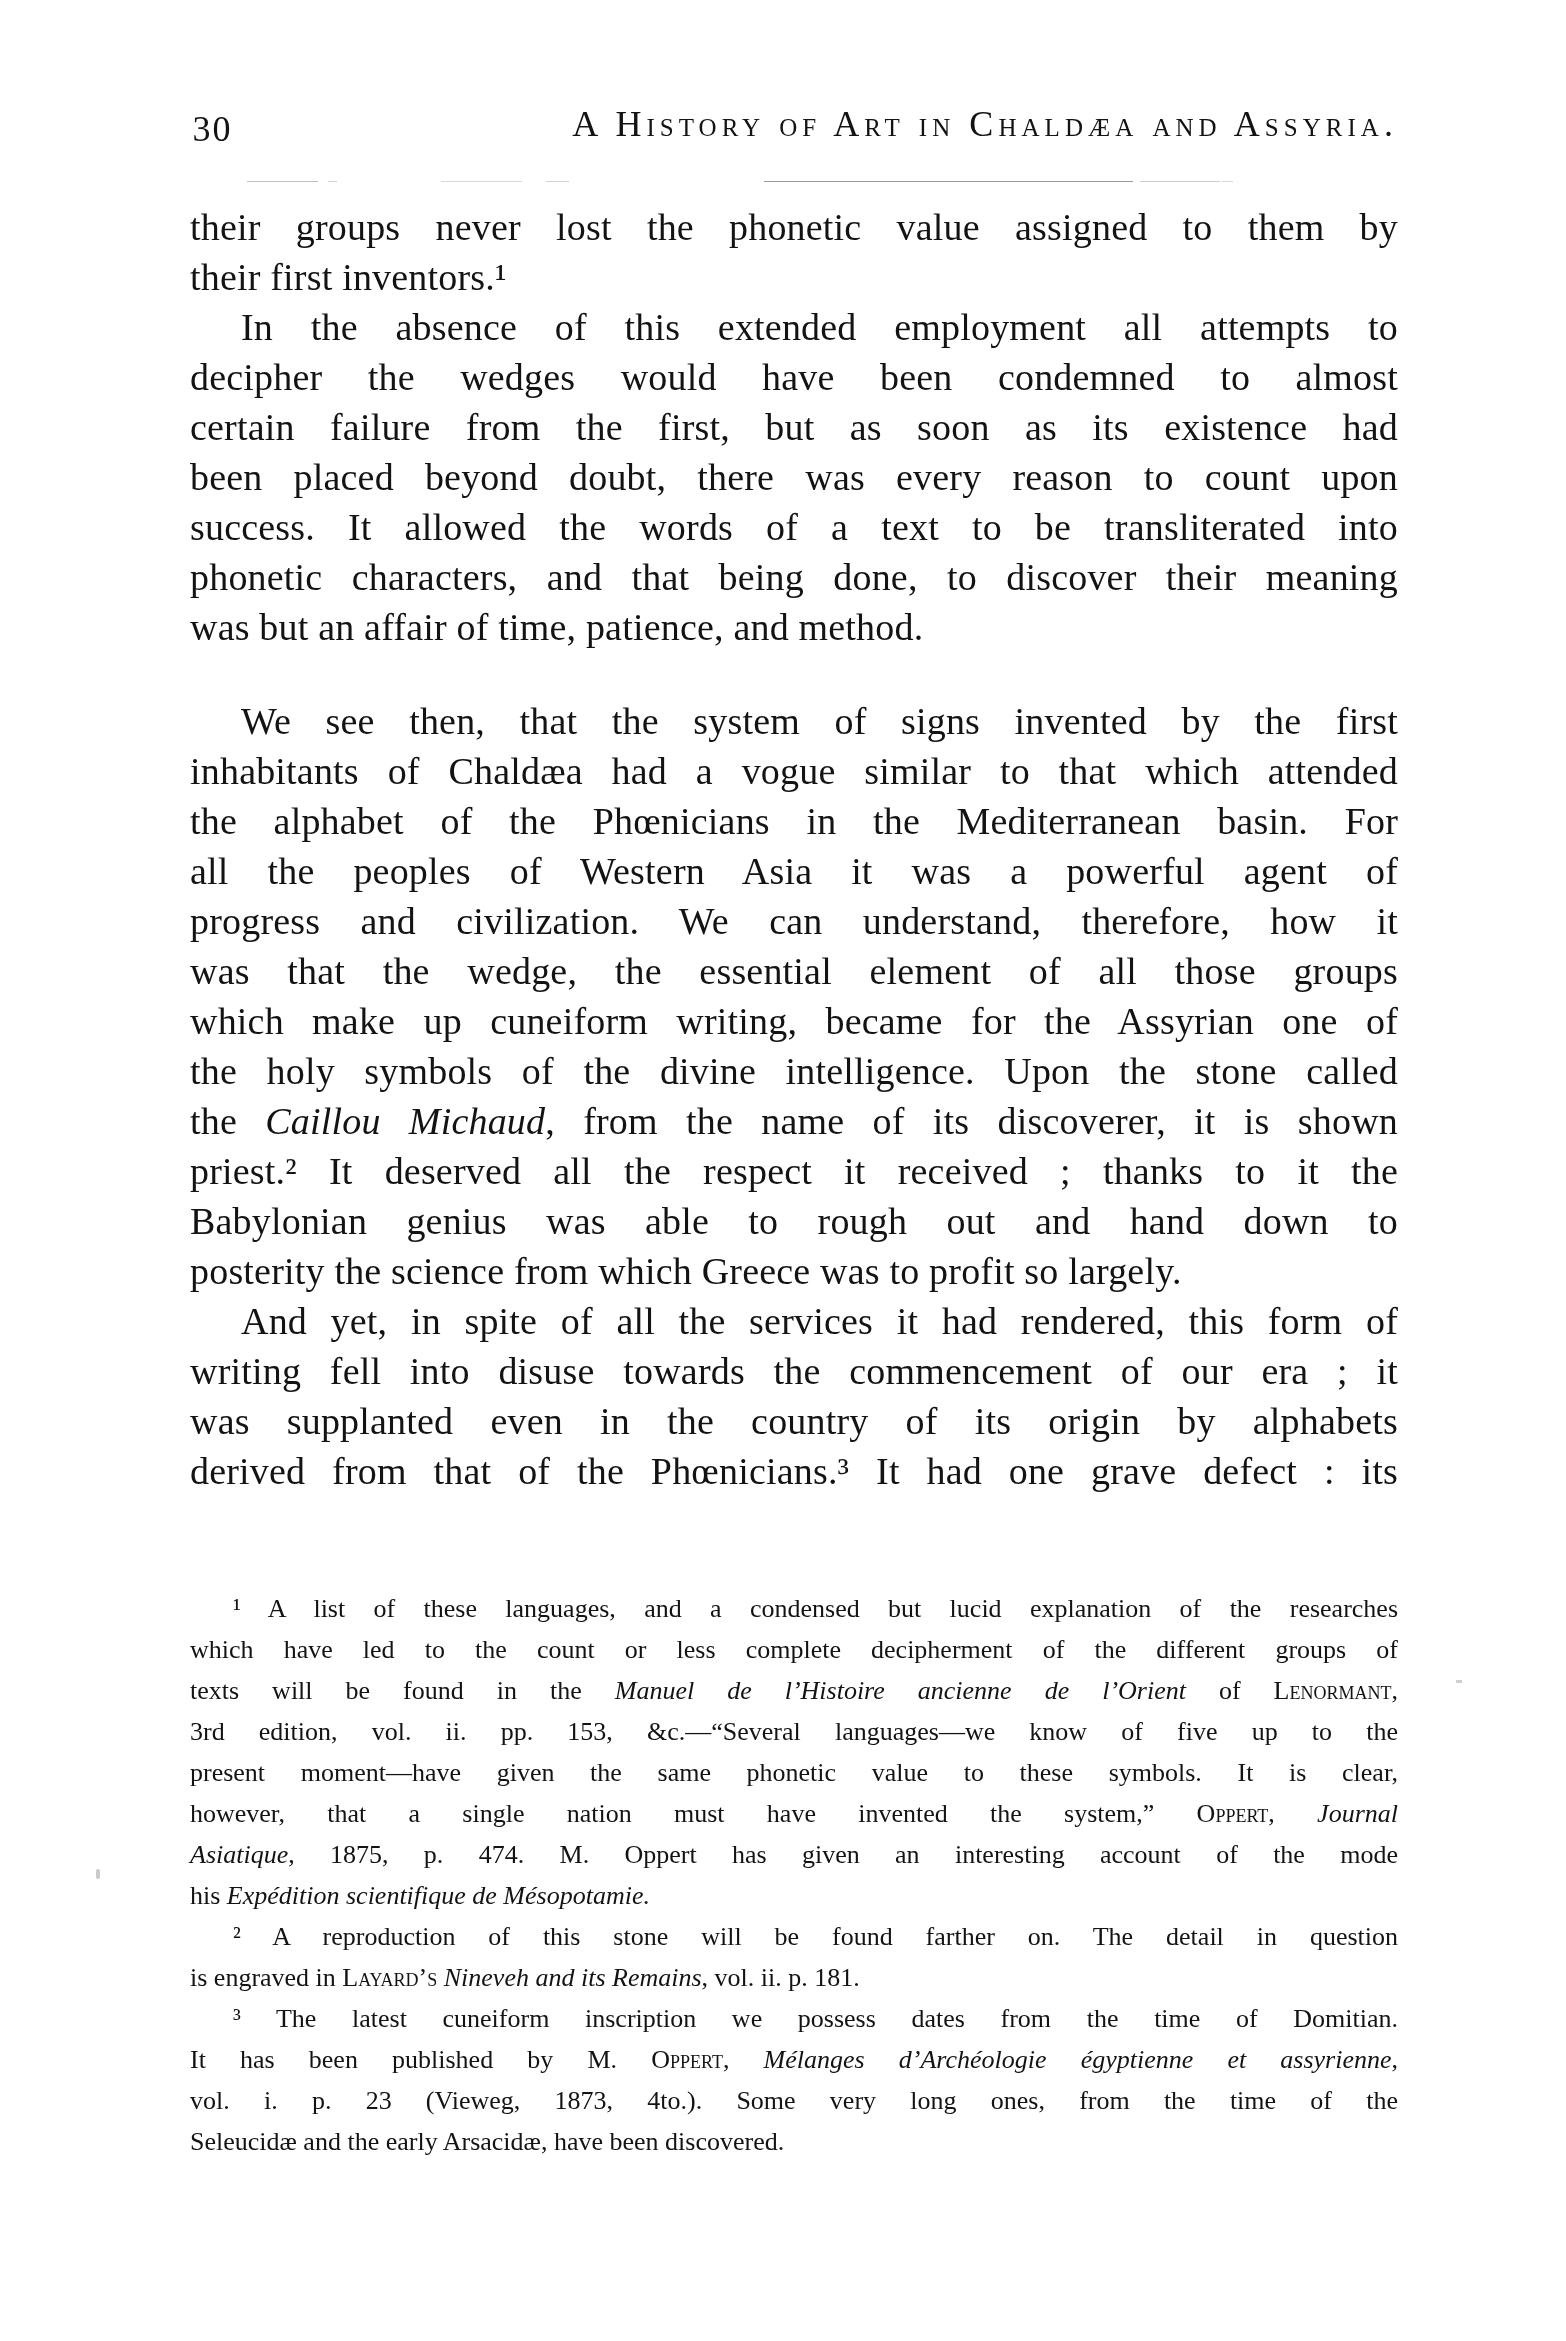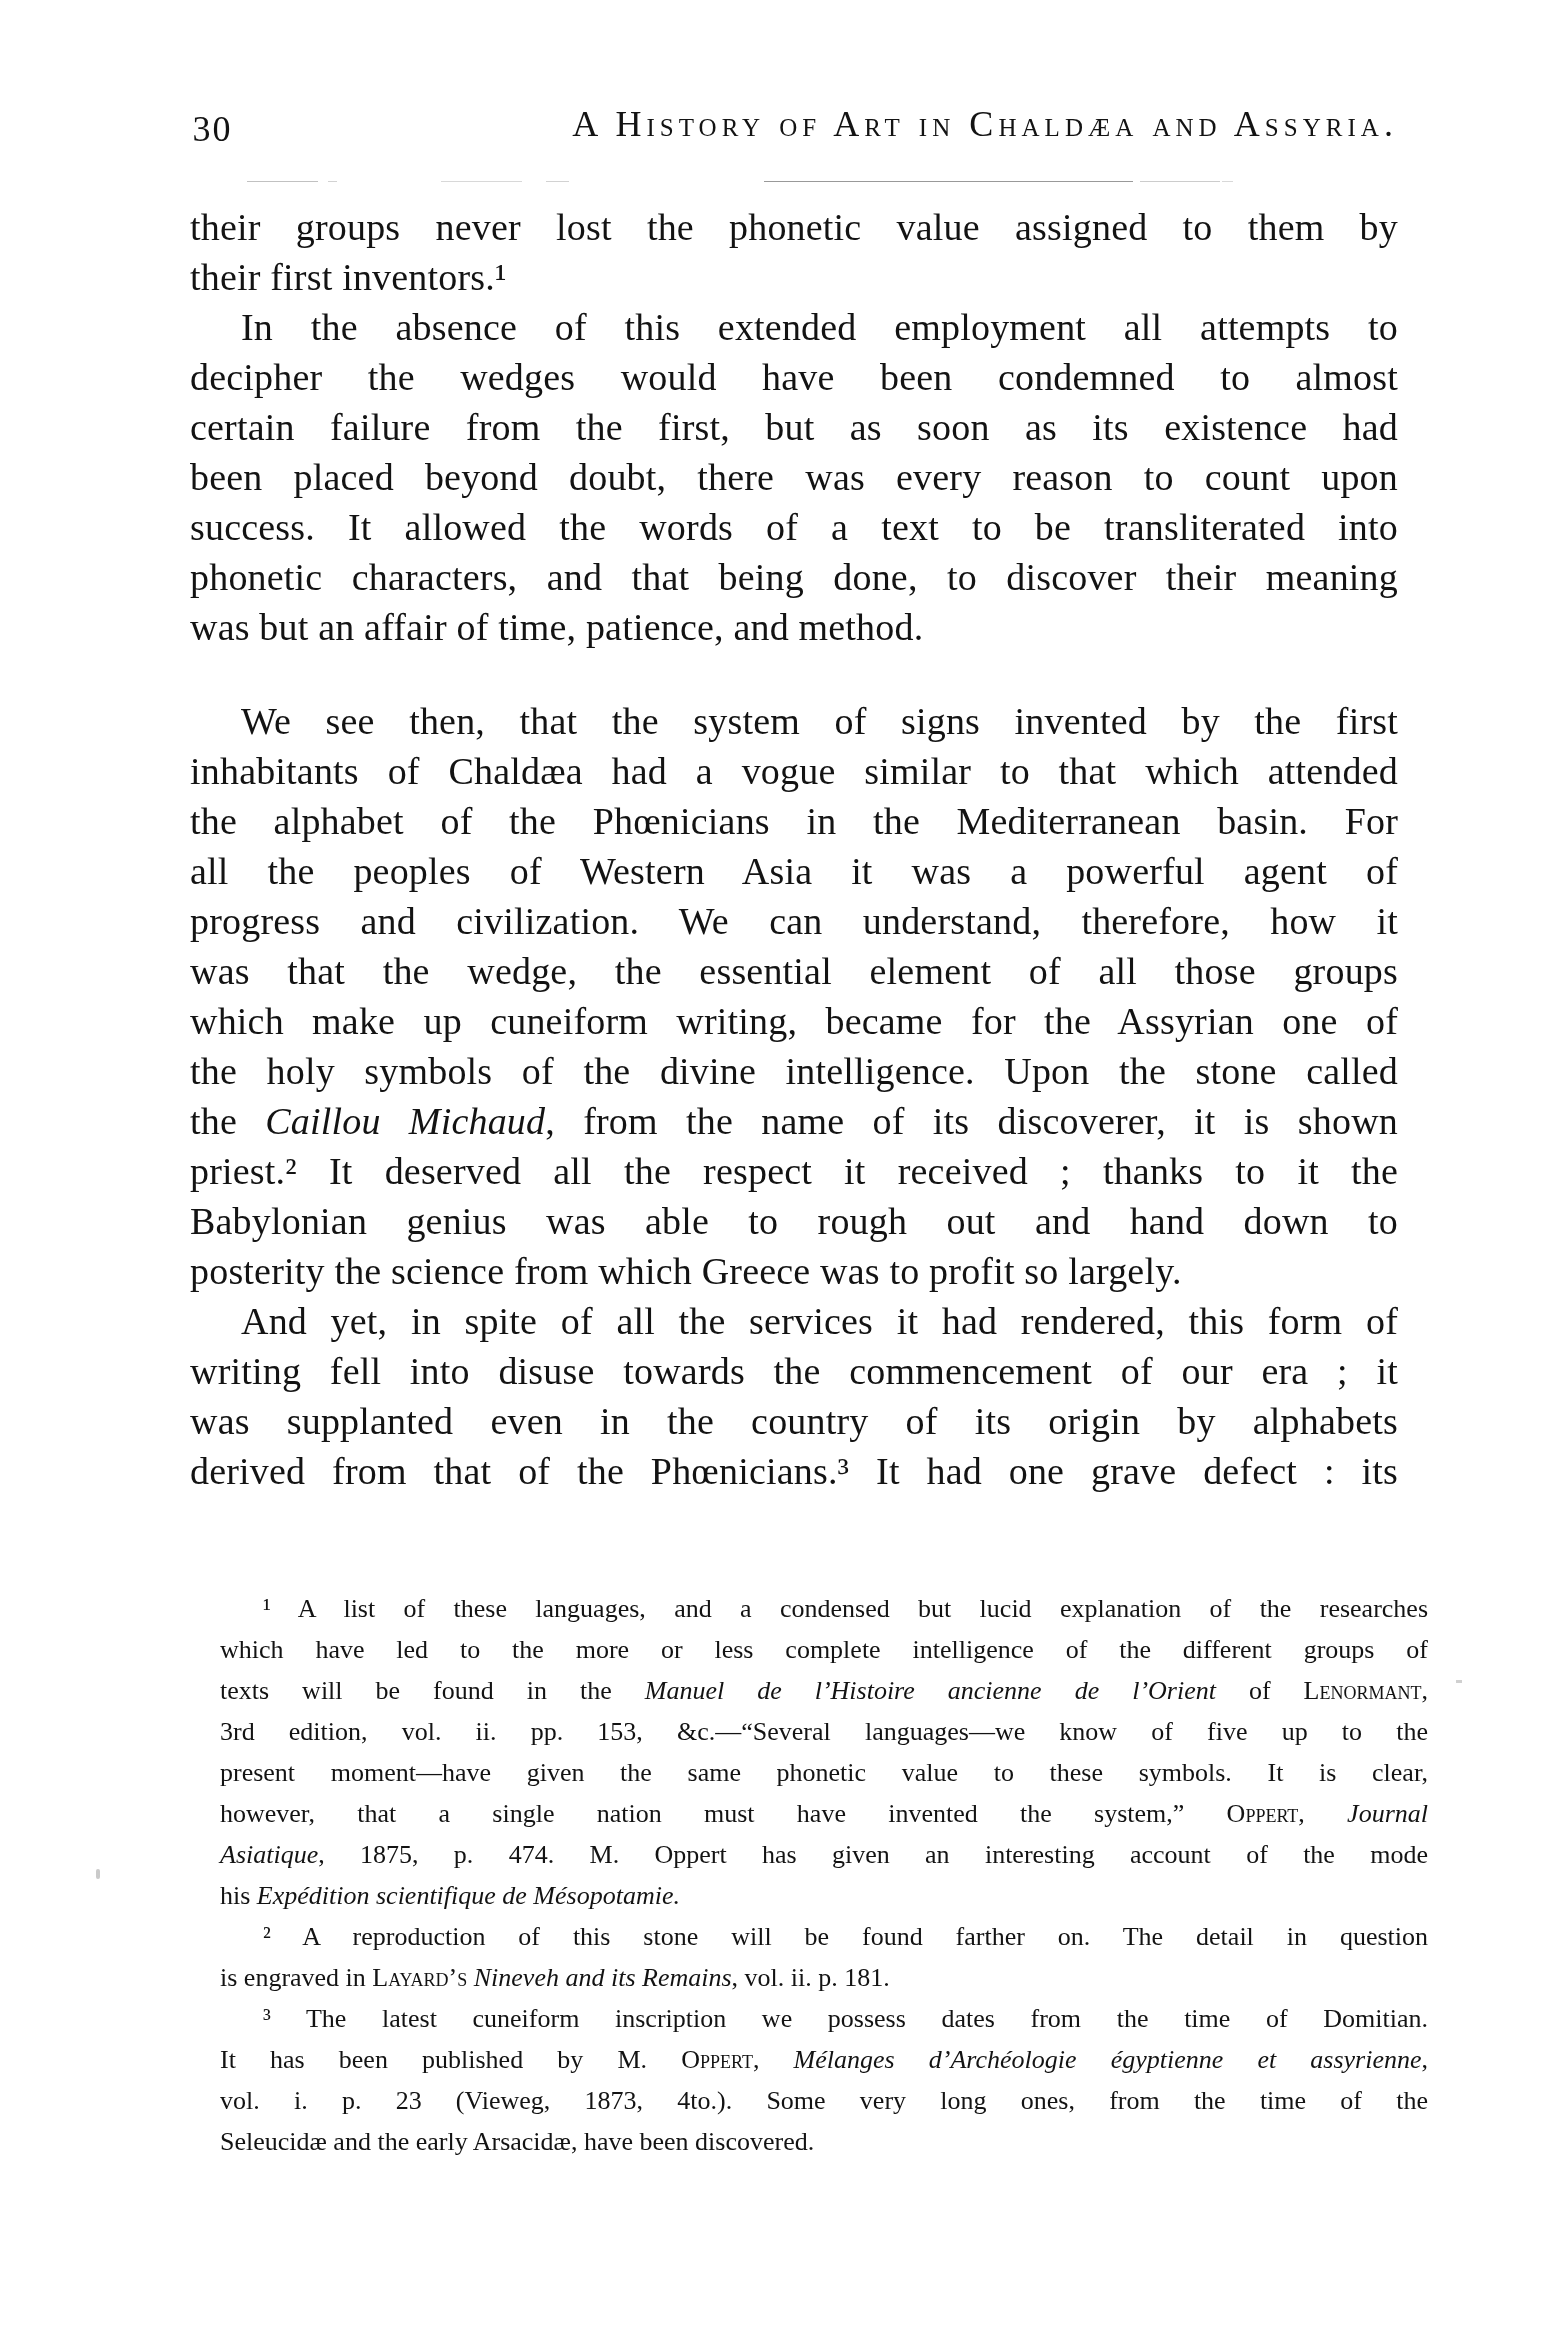--- a/index.html
+++ b/index.html
@@ -30,21 +30,21 @@
     position:absolute; top:202px; left:190px; width:1208px;
     font-size:38px; line-height:50px; letter-spacing:.005em;
   }
   .line { text-align:justify; text-align-last:justify; }
   .line.last { text-align-last:left; }
   .body-text .line.indent { text-indent:51px; }
   .para.gap { margin-top:44px; }
   
   .footnotes {
     position:absolute; top:1588px; left:190px; width:1208px;
-    font-size:26px; line-height:41px;margin-left:30px;
+    font-size:26px; line-height:41px;
   }
   .footnotes .line.indent { text-indent:43px; }
   .sc { font-variant:small-caps; }
   i { font-style:italic; }
   
   .speck { position:absolute; background:#8a8a8a; }
   .speck.a { left:96px; top:1869px; width:4.4px; height:10px; opacity:.45; border-radius:1.9px; }
   .speck.b { left:1456px; top:1680px; width:6.3px; height:2.5px; opacity:.4; }
 </style>
 </head>
@@ -99,21 +99,21 @@
         <div class="line indent">And yet, in spite of all the services it had rendered, this form of</div>
         <div class="line">writing fell into disuse towards the commencement of our era ; it</div>
         <div class="line">was supplanted even in the country of its origin by alphabets</div>
         <div class="line">derived from that of the Phœnicians.³  It had one grave defect : its</div>
       </div>
     </main>
 
   <section class="footnotes">
       <div class="para">
         <div class="line indent">¹ A list of these languages, and a condensed but lucid explanation of the researches</div>
-        <div class="line">which have led to the more or less complete intelligence of the different groups of</div>
+        <div class="line">which have led to the count or less complete decipherment of the different groups of</div>
         <div class="line">texts will be found in the <i>Manuel de l’Histoire ancienne de l’Orient</i> of <span class="sc">Lenormant</span>,</div>
         <div class="line">3rd edition, vol. ii. pp. 153, &amp;c.—“Several languages—we know of five up to the</div>
         <div class="line">present moment—have given the same phonetic value to these symbols.  It is clear,</div>
         <div class="line">however, that a single nation must have invented the system,” <span class="sc">Oppert</span>, <i>Journal</i></div>
         <div class="line"><i>Asiatique</i>, 1875, p. 474.  M. Oppert has given an interesting account of the mode</div>
         <div class="line last">his <i>Expédition scientifique de Mésopotamie.</i></div>
       </div>
       <div class="para">
         <div class="line indent">² A reproduction of this stone will be found farther on.  The detail in question</div>
         <div class="line last">is engraved in <span class="sc">Layard’s</span> <i>Nineveh and its Remains</i>, vol. ii. p. 181.</div>

